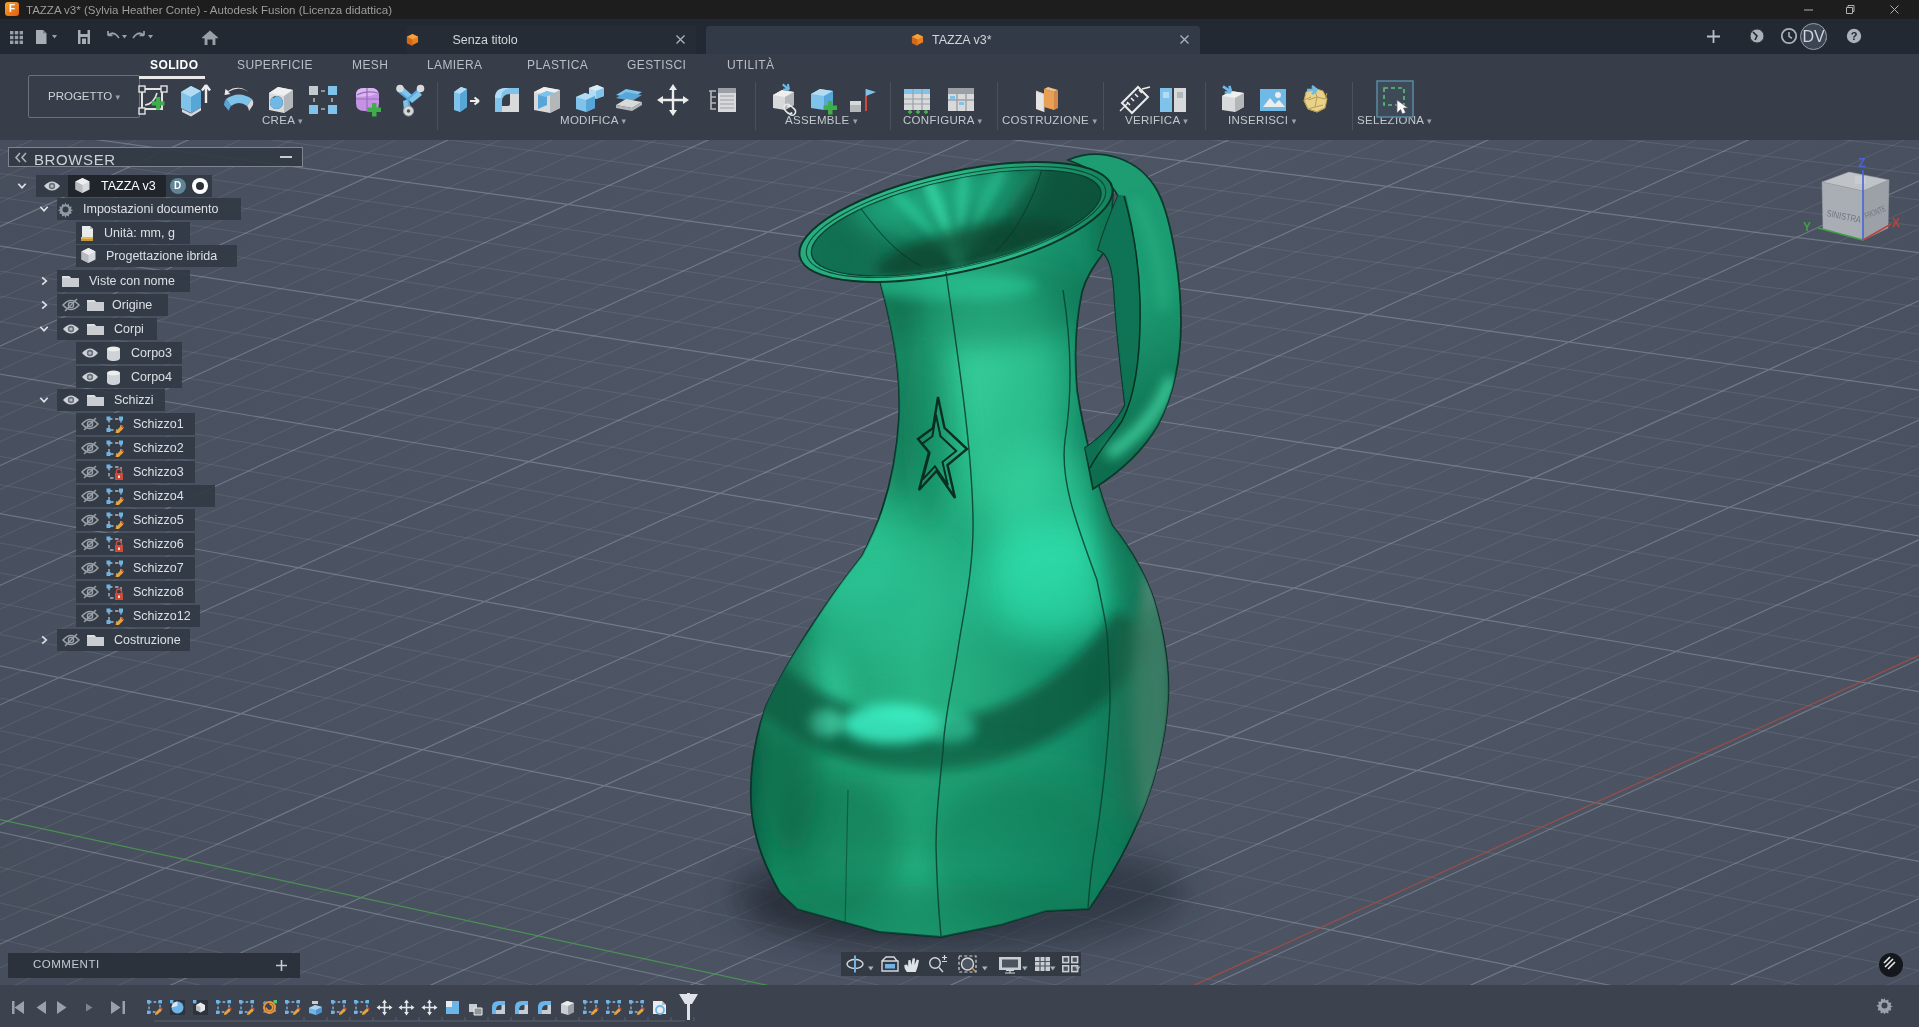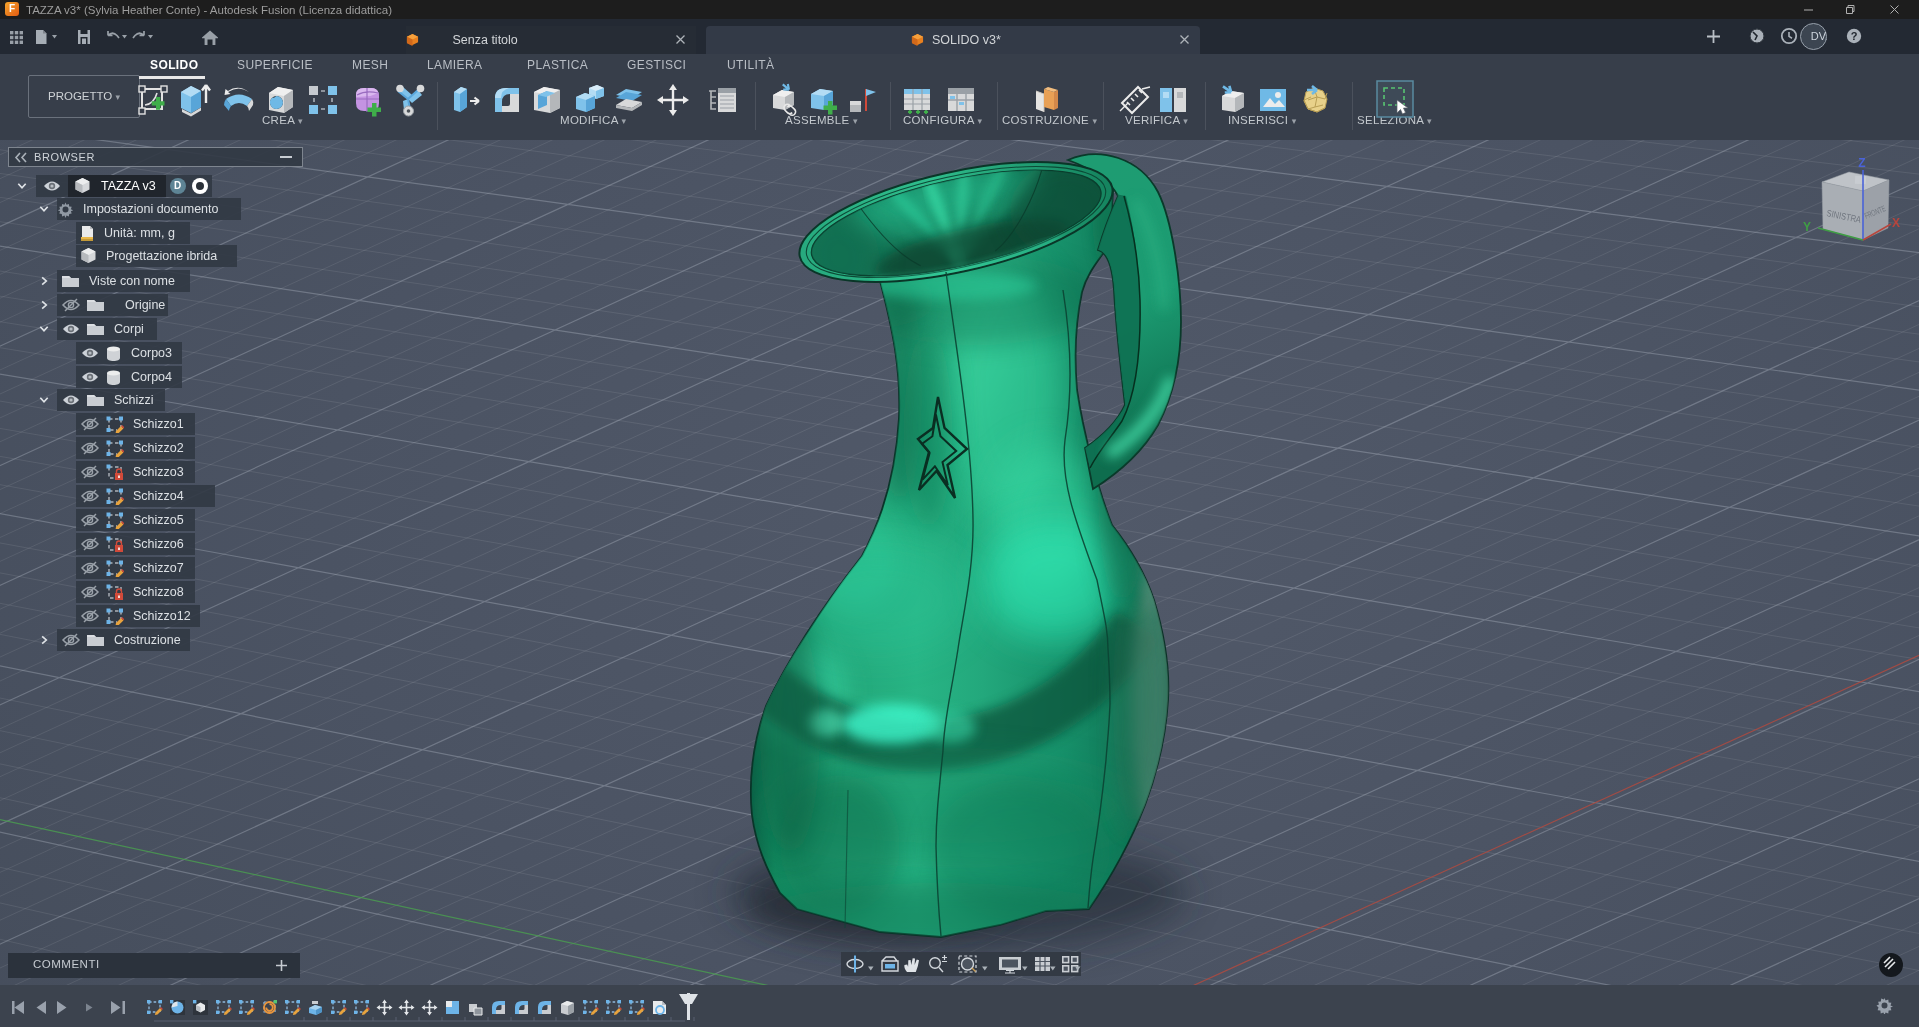--- a/index.html
+++ b/index.html
@@ -17,21 +17,21 @@
 .glabel{position:absolute;top:60px;font-size:11.5px;color:#c3c8cd;letter-spacing:.3px}
 .glabel .dd{color:#9aa0a8;font-size:9px}
 .gsep{position:absolute;top:28px;width:1px;height:48px;background:#4b515c}
 .icon32{position:absolute;top:29px;width:34px;height:34px}
 #viewport{position:absolute;left:0;top:140px;width:1919px;height:845px;background:radial-gradient(1500px 1000px at 56% 45%,#515969 0%,#4b5363 50%,#444c5a 100%);overflow:hidden}
 #scene{position:absolute;left:0;top:0}
 #timeline{position:absolute;left:0;top:985px;width:1919px;height:42px;background:#3c434e}
 .brow{position:absolute;height:22px;background:rgba(49,56,68,.9);display:flex;align-items:center;color:#dce0e4;font-size:12.5px;white-space:nowrap}
 .brow svg{flex:0 0 auto}
 .chev{position:absolute;width:12px;height:12px}
-#browhead{position:absolute;left:8px;top:7px;width:295px;height:20px;border:1px solid #7e858f;background:rgba(49,56,68,.9);color:#ced3d8;font-size:11px;letter-spacing:.6px}
+#browhead{position:absolute;left:8px;top:7px;width:295px;height:20px;border:1px solid #7e858f;background:rgba(49,56,68,.9);color:#ced3d8;font-size:15px;letter-spacing:.6px}
 #commenti{position:absolute;left:8px;top:813px;width:292px;height:25px;background:#2b323c;color:#c6cbd1;font-size:11.5px;letter-spacing:.5px}
 #navbar{position:absolute;left:841px;top:812px;width:240px;height:24px;background:#333a44}
 </style></head>
 <body>
 <div id="titlebar">
  <div id="flogo">F</div>
  <div class="tt">TAZZA v3* (Sylvia Heather Conte) - Autodesk Fusion (Licenza didattica)</div>
  <svg class="winbtn" style="left:1802px;top:3px" viewBox="0 0 13 13">
       <path d="M2 7h9" stroke="#b0b0b0" fill="none"></path>
     </svg>
@@ -81,21 +81,21 @@
    <svg style="position:absolute;right:10px;top:8px" width="11" height="11" viewBox="0 0 11 11">
         <path d="M1.5 1.5l8 8M9.5 1.5l-8 8" stroke="#aeb3b9" stroke-width="1.3"></path>
       </svg>
  </div>
  <div class="tab" style="left:706px;width:494px;background:#333a47;border-radius:4px 4px 0 0">
    <svg class="tabcube" style="position:absolute;left:205px;top:7px" viewBox="0 0 14 14">
         <path d="M7 1l6 3v6l-6 3-6-3V4z" fill="#e8801f"></path>
         <path d="M7 1l6 3-6 3-6-3z" fill="#f6a03c"></path>
         <path d="M7 7v7l-6-3V4z" fill="#d2691a"></path>
       </svg>
-   <span style="margin-left:226px">SOLIDO v3*</span>
+   <span style="margin-left:226px">TAZZA v3*</span>
    <svg style="position:absolute;right:10px;top:8px" width="11" height="11" viewBox="0 0 11 11">
         <path d="M1.5 1.5l8 8M9.5 1.5l-8 8" stroke="#aeb3b9" stroke-width="1.3"></path>
       </svg>
  </div>
  <svg style="position:absolute;left:1705px;top:9px" width="17" height="17" viewBox="0 0 17 17">
       <path d="M8.5 2v13M2 8.5h13" stroke="#b9bfc6" stroke-width="1.8"></path>
     </svg>
  <svg style="position:absolute;left:1748px;top:8px" width="18" height="18" viewBox="0 0 18 18">
       <circle cx="9" cy="9" r="7.2" fill="#aab1b9"></circle>
       <path d="M9 2a7 7 0 000 14M9 2a7 7 0 010 14" stroke="#20262e" fill="none" stroke-width="1"></path>
@@ -106,21 +106,21 @@
       <path d="M9 5v4.4l3 1.8" stroke="#aab1b9" stroke-width="1.6" fill="none"></path>
     </svg>
  <svg style="position:absolute;left:1812px;top:8px" width="18" height="18" viewBox="0 0 18 18">
       <path d="M9 2c-3 0-4.6 2-4.6 5v3.5L3 13h12l-1.4-2.5V7C13.6 4 12 2 9 2z" fill="#aab1b9"></path>
       <path d="M7.4 14.3a1.7 1.7 0 003.2 0z" fill="#aab1b9"></path>
     </svg>
  <svg style="position:absolute;left:1845px;top:8px" width="18" height="18" viewBox="0 0 18 18">
       <circle cx="9" cy="9" r="7.2" fill="#aab1b9"></circle>
       <text x="9" y="13" font-size="11" font-weight="bold" text-anchor="middle" fill="#20262e">?</text>
     </svg>
- <div style="position:absolute;left:1800px;top:4px;width:27px;height:27px;border-radius:50%;background:#3c4551;border:1px solid #97a0ab;color:#cdd4dc;font-size:11px;text-align:right;line-height:25px">DV</div>
+ <div style="position:absolute;left:1800px;top:4px;width:27px;height:27px;border-radius:50%;background:#3c4551;border:1px solid #97a0ab;color:#cdd4dc;font-size:16px;text-align:center;line-height:25px">DV</div>
 </div>
 <div id="ribbon">
  <div id="progetto">PROGETTO <span style="font-size:9px;color:#9aa0a8">▾</span></div>
  <div id="solunder"></div>
  <div class="rtab act" style="left:150px">SOLIDO</div>
  <div class="rtab" style="left:237px">SUPERFICIE</div>
  <div class="rtab" style="left:352px">MESH</div>
  <div class="rtab" style="left:427px">LAMIERA</div>
  <div class="rtab" style="left:527px">PLASTICA</div>
  <div class="rtab" style="left:627px">GESTISCI</div>
@@ -550,21 +550,21 @@
         <svg width="20" height="14" viewBox="0 0 20 14">
           <path d="M2 7q8-9 16 0q-8 9-16 0z" fill="none" stroke="#9aa1a9" stroke-width="1.5"></path>
           <circle cx="10" cy="7" r="2.6" fill="none" stroke="#9aa1a9" stroke-width="1.4"></circle>
           <path d="M4 13L16 1" stroke="#9aa1a9" stroke-width="1.5"></path>
         </svg>
         <span style="width:5px"></span>
         <svg width="19" height="16" viewBox="0 0 19 16">
           <path d="M1 3h7l2 2h8v9H1z" fill="#c9cdd2"></path>
           <path d="M1 3h7l2 2h-9z" fill="#dcdfe3"></path>
         </svg>
-        <span style="margin-left:20px">Origine</span>
+        <span style="margin-left:7px">Origine</span>
       </div>
 <div style="position:absolute;left:38px;top:183px">
         <svg class="chev" width="13" height="13" viewBox="0 0 13 13">
           <path d="M2.5 4l4 4.5 4-4.5" stroke="#dfe3e7" stroke-width="1.8" fill="none"></path>
         </svg>
       </div>
 <div class="brow" style="left:57px;top:178px;width:100px;padding-left:4px">
         <svg width="20" height="14" viewBox="0 0 20 14">
           <path d="M2 7q8-9 16 0q-8 9-16 0z" fill="#cdd2d8"></path>
           <circle cx="10" cy="7" r="3.2" fill="#6a7077"></circle>

